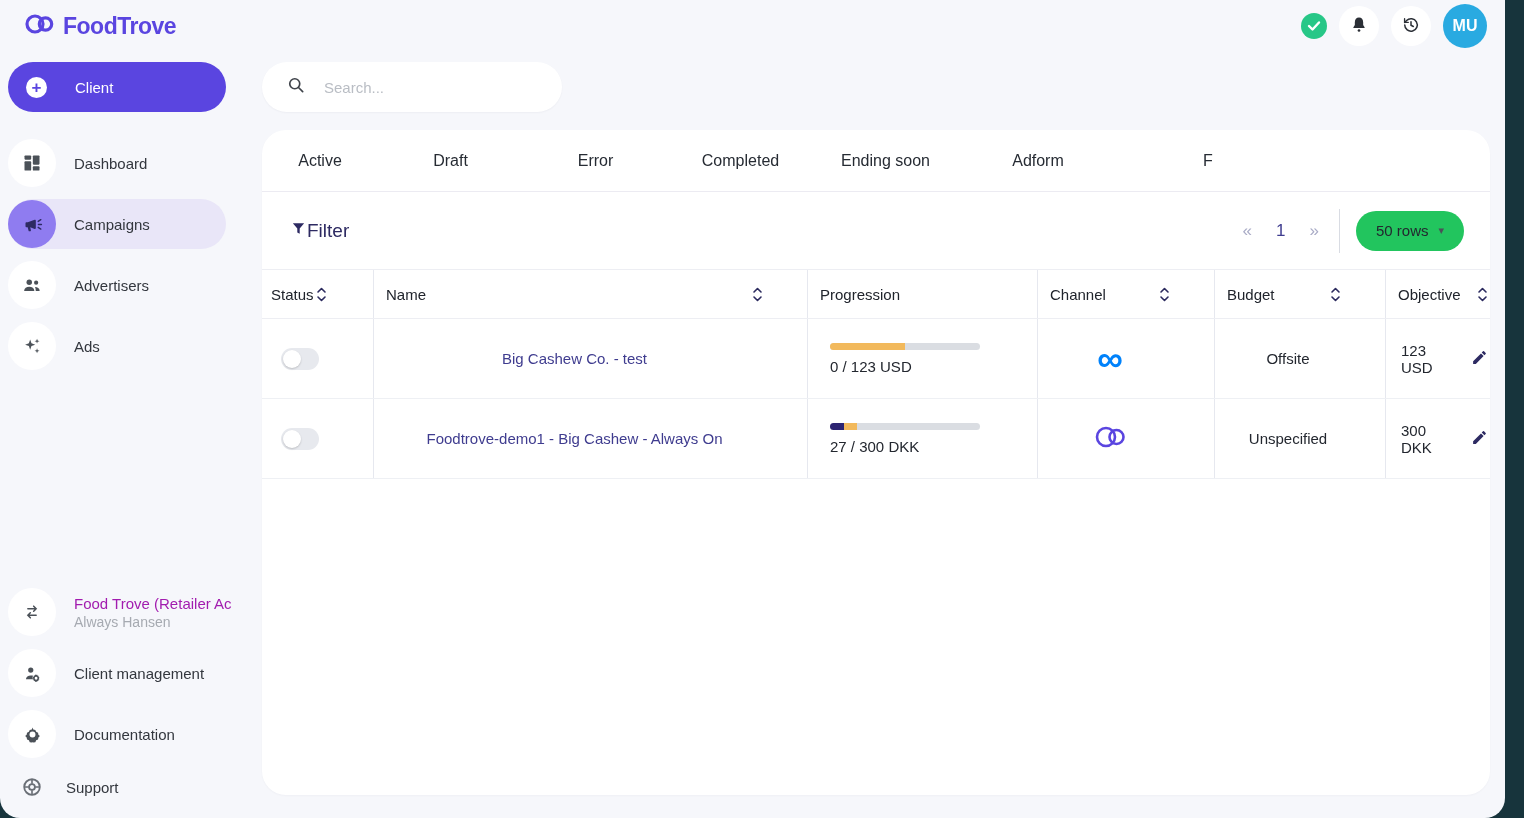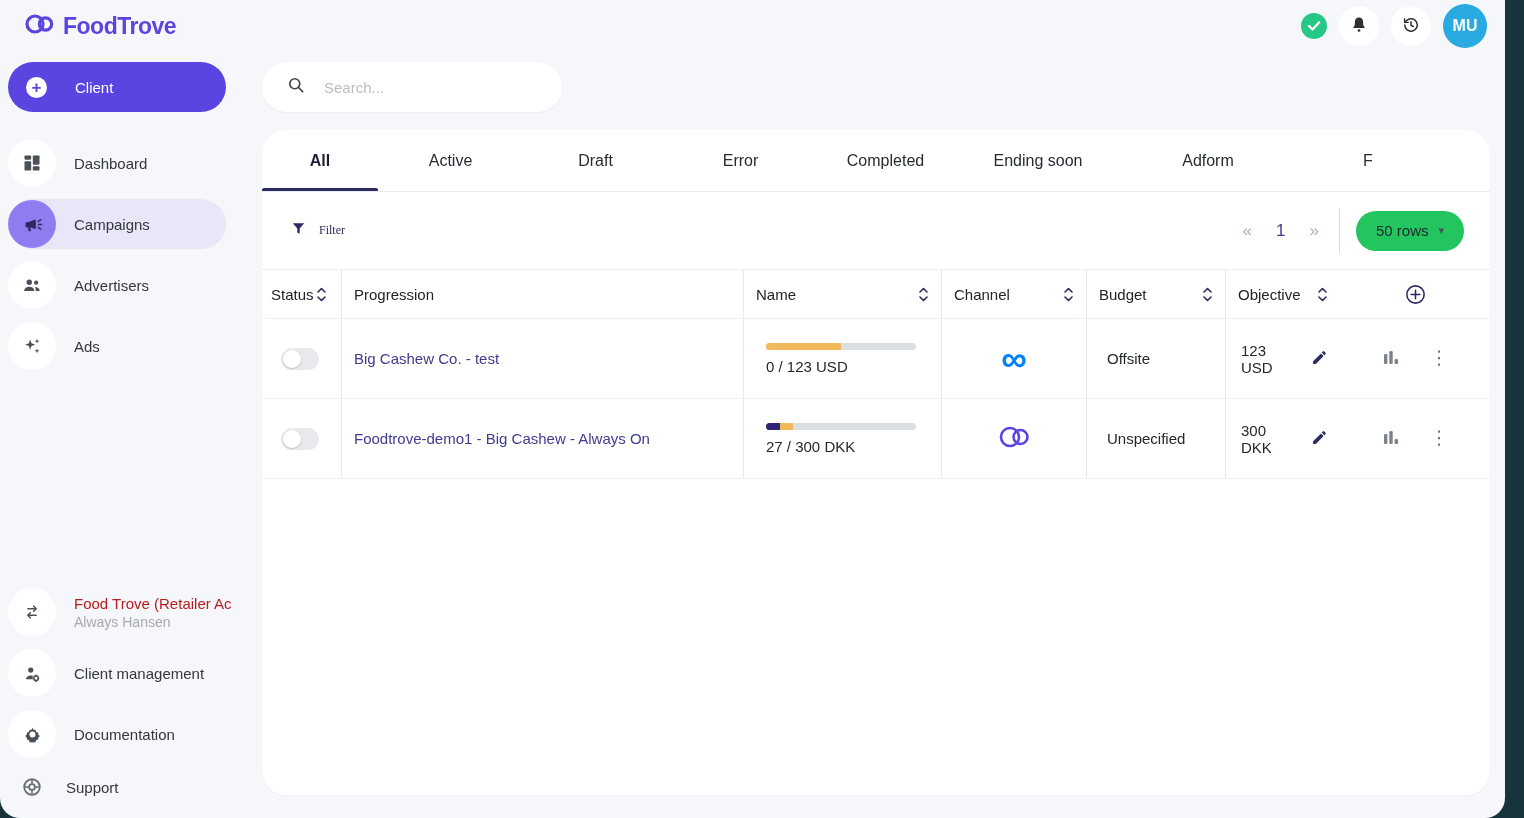--- a/index.html
+++ b/index.html
@@ -38,21 +38,21 @@
               border:none; background:transparent; cursor:pointer; border-radius:25px;
               font-family:"Liberation Sans",sans-serif; text-align:left; padding:0; }
   .nav-item.active { background:#e9e6f8; width:218px; }
   .icon-circle { width:48px; height:48px; border-radius:50%; background:#fff; flex:0 0 48px;
                  display:flex; align-items:center; justify-content:center; color:#4b5158; }
   .nav-item.active .icon-circle { background:#8f7cf0; color:#2d2a62; }
   .nav-label { font-size:15px; color:#33373e; }
 
   .sidebar-bottom { margin-top:auto; display:flex; flex-direction:column; gap:11px; }
   .account-text { display:flex; flex-direction:column; gap:2px; overflow:hidden; }
-  .account-title { font-size:15px; color:#b91c1c; white-space:nowrap; }
+  .account-title { font-size:15px; color:#a21caf; white-space:nowrap; }
   .account-sub { font-size:14px; color:#a6aab1; }
   .plain-item { display:flex; align-items:center; gap:18px; height:34px; border:none;
                 background:transparent; cursor:pointer; padding:0 0 0 8px; font-family:"Liberation Sans",sans-serif; }
   .plain-item .glyph { width:32px; display:flex; justify-content:center; color:#6a6f76; }
 
   
   .searchbar { width:300px; height:50px; background:#fff; border-radius:25px;
                display:flex; align-items:center; gap:18px; padding:0 0 0 24px;
                box-shadow:0 1px 2px rgba(30,30,60,0.04); }
   .searchbar input { border:none; outline:none; font-size:15px; color:#3a3f47; width:200px;
@@ -74,38 +74,38 @@
   .tab:nth-child(2){ width:145px; }
   .tab:nth-child(3){ width:145px; }
   .tab:nth-child(4){ width:145px; }
   .tab:nth-child(5){ width:145px; }
   .tab:nth-child(6){ width:160px; }
   .tab:nth-child(7){ width:180px; }
   .tab:nth-child(8){ width:140px; }
   .tab:nth-child(9){ justify-content:flex-start; padding-left:49px; width:120px; }
 
   .toolbar { height:77px; display:flex; align-items:center; padding:0 26px 0 28px; }
-  .filter-btn { display:flex; align-items:center; gap:12px; border:none; background:transparent;
-                cursor:pointer; color:#2d2a62; font-size:12px; font-family:Liberation Serif, serif; }
+  .filter-btn { display:flex; align-items:center; border:none; background:transparent;
+                cursor:pointer; color:#2d2a62; font-size:19px; font-family:Liberation Sans, sans-serif; }
   .pager { margin-left:auto; display:flex; align-items:center; gap:10px; }
   .pager-arrow { border:none; background:transparent; color:#a9abc6; font-size:17px; cursor:pointer;
                  padding:0 6px; font-family:"Liberation Sans",sans-serif; }
   .pager-page { color:#3f3c8f; font-size:17px; padding:0 8px; }
   .vdiv { width:1px; height:44px; background:#d9dce3; margin:0 16px 0 14px; }
   .rows-btn { height:40px; border:none; border-radius:20px; background:#22c55e; color:#23272f;
               font-size:15px; padding:0 20px; display:flex; align-items:center; gap:10px;
               cursor:pointer; font-family:"Liberation Sans",sans-serif; }
   .caret { font-size:11px; color:#4b5158; }
 
   
   .tbl { width:100%; }
-  .trow { display:grid; grid-template-columns:79px 402px 198px 145px 139px 115px 1fr; }
+  .trow { display:grid; grid-template-columns:79px 402px 198px 145px 139px 115px 1fr;gap:32px; }
   .thead { height:50px; border-top:1px solid #edeef3; border-bottom:1px solid #edeef3; }
   .tr { height:80px; border-bottom:1px solid #eef0f4; }
-  .cell { display:flex; align-items:center; padding:0 12px; border-left:1px solid #e6e8ef; min-width:0; }
+  .cell { display:flex; align-items:center; padding:0 12px; border-left:1px solid #e6e8ef; min-width:0;justify-content:center; }
   .cell:first-child { border-left:none; padding-left:9px; }
   .th { justify-content:space-between; color:#20242c; font-size:15px; }
   .th .hlabel { white-space:nowrap; }
   .th-status { gap:2px; justify-content:flex-start; }
   .th-actions { justify-content:center; border-left:none; }
   .sort { display:flex; flex-direction:column; align-items:center; cursor:pointer; }
   .addcol { border:none; background:transparent; cursor:pointer; color:#2b2a5e; display:flex; }
 
   .cell-status { justify-content:center; }
   .toggle { width:38px; height:22px; border-radius:11px; background:#e7e9ee; border:none;
@@ -279,21 +279,20 @@
               <circle cx="10.5" cy="10.5" r="6"></circle>
               <path d="M15 15l5 5"></path>
             </svg>
         </span>
         <input type="text" placeholder="Search..." style="">
       </div>
 
       <section class="card">
 
         <div class="tabs">
-          <button class="tab active">All</button>
           <button class="tab">Active</button>
           <button class="tab">Draft</button>
           <button class="tab">Error</button>
           <button class="tab">Completed</button>
           <button class="tab">Ending soon</button>
           <button class="tab">Adform</button>
           <button class="tab">F</button>
         </div>
 
         <div class="toolbar">
@@ -323,30 +322,30 @@
             <div class="cell th th-status">
               <span class="hlabel">Status</span>
               <span class="sort">
                   <svg width="11" height="19" viewBox="0 0 11 19" fill="none" stroke="#2b2a5e" stroke-width="1.6" stroke-linecap="round" stroke-linejoin="round">
                     <path d="M2 7 L5.5 3.5 L9 7"></path>
                     <path d="M2 12 L5.5 15.5 L9 12"></path>
                   </svg>
                 </span>
             </div>
             <div class="cell th">
-              <span class="hlabel">Progression</span>
-            </div>
-            <div class="cell th">
               <span class="hlabel">Name</span>
               <span class="sort">
                   <svg width="11" height="19" viewBox="0 0 11 19" fill="none" stroke="#2b2a5e" stroke-width="1.6" stroke-linecap="round" stroke-linejoin="round">
                     <path d="M2 7 L5.5 3.5 L9 7"></path>
                     <path d="M2 12 L5.5 15.5 L9 12"></path>
                   </svg>
                 </span>
+            </div>
+            <div class="cell th">
+              <span class="hlabel">Progression</span>
             </div>
             <div class="cell th">
               <span class="hlabel">Channel</span>
               <span class="sort">
                   <svg width="11" height="19" viewBox="0 0 11 19" fill="none" stroke="#2b2a5e" stroke-width="1.6" stroke-linecap="round" stroke-linejoin="round">
                     <path d="M2 7 L5.5 3.5 L9 7"></path>
                     <path d="M2 12 L5.5 15.5 L9 12"></path>
                   </svg>
                 </span>
             </div>

